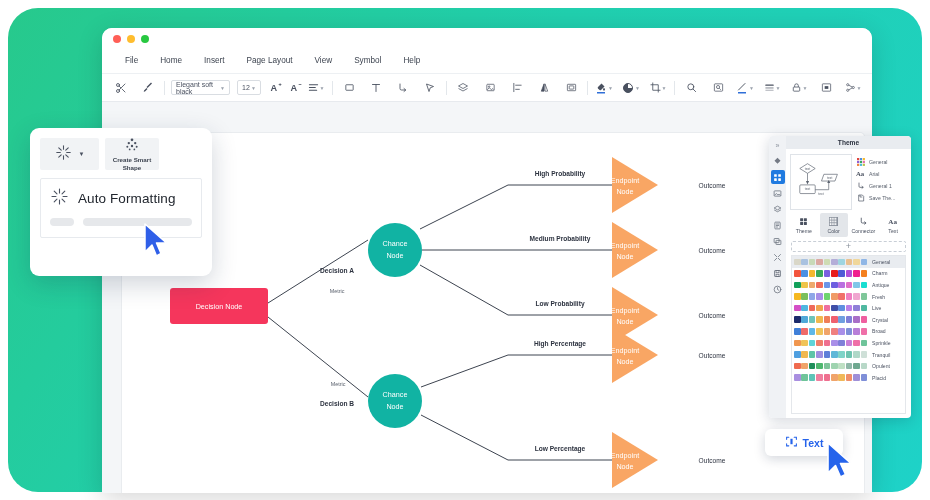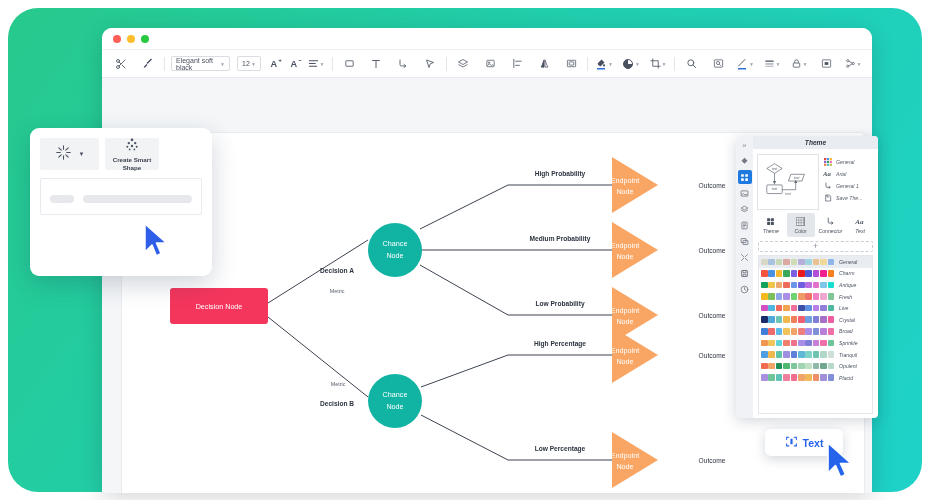--- a/index.html
+++ b/index.html
@@ -75,23 +75,23 @@
   }
   #diagram { position: absolute; inset: 0; }
 
   .node-label { font-size: 7.2px; fill: #ffffff; font-family: "Liberation Sans", sans-serif; }
   .edge-label { font-size: 6.6px; fill: #2d3340; font-family: "Liberation Sans", sans-serif; font-weight: 600; }
   .small-label { font-size: 5.4px; fill: #5b626e; font-family: "Liberation Sans", sans-serif; }
   .outcome-label { font-size: 6.6px; fill: #2d3340; font-family: "Liberation Sans", sans-serif; }
 
   
   #theme-panel {
-    position: absolute; left: 736px; top: 136px; width: 142px; height: 282px;
+    position: absolute; left: 769px; top: 136px; width: 142px; height: 282px;
     background: #ffffff; border-radius: 4px; box-shadow: 0 3px 14px rgba(10,30,60,.18);
-    display: flex; overflow: hidden; font-style: italic;
+    display: flex; overflow: hidden;
   }
   #panel-rail {
     width: 17px; background: #f0f2f5; display: flex; flex-direction: column; align-items: center;
     padding-top: 2px; gap: 2px; flex: 0 0 auto;
   }
   .rail-icon {
     width: 14px; height: 14px; display: flex; align-items: center; justify-content: center;
     color: #666d79; border-radius: 2px;
   }
   .rail-icon.active { background: #1f7ae0; color: #ffffff; }
@@ -171,20 +171,29 @@
 <div id="backdrop"></div>
 
 <div id="app-window">
 
   <div id="titlebar">
     <span class="dot red"></span>
     <span class="dot amber"></span>
     <span class="dot green"></span>
   </div>
 
+  <div id="menubar">
+    <div class="menu-item">File</div>
+    <div class="menu-item">Home</div>
+    <div class="menu-item">Insert</div>
+    <div class="menu-item">Page Layout</div>
+    <div class="menu-item">View</div>
+    <div class="menu-item">Symbol</div>
+    <div class="menu-item">Help</div>
+  </div>
 
   <div id="toolbar">
 
     <div class="tb-icon">
       <svg width="12" height="12" viewBox="0 0 24 24" fill="none" stroke="currentColor" stroke-width="1.7" stroke-linecap="round">
         <circle cx="6" cy="6" r="3"></circle>
           <circle cx="6" cy="18" r="3"></circle>
           <line x1="20" y1="4" x2="8.1" y2="15.9"></line>
           <line x1="14.5" y1="14.5" x2="20" y2="20"></line>
           <line x1="8.1" y1="8.1" x2="12" y2="12"></line>
@@ -870,20 +879,35 @@
             <circle cx="20" cy="15" r="1.7"></circle>
           <circle cx="8" cy="19.5" r="1.5"></circle>
             <circle cx="16" cy="19.5" r="1.5"></circle>
         </svg>
       </span>
       <span id="af-smart-label">Create Smart Shape</span>
     </div>
   </div>
 
   <div id="af-dropdown">
+    <div id="af-item">
+      <span>
+        <svg width="19" height="19" viewBox="0 0 24 24" stroke="#4a5160" stroke-width="1.4" stroke-linecap="round">
+          <line x1="12" y1="2.5" x2="12" y2="7.5"></line>
+            <line x1="12" y1="16.5" x2="12" y2="21.5"></line>
+          <line x1="2.5" y1="12" x2="7.5" y2="12"></line>
+            <line x1="16.5" y1="12" x2="21.5" y2="12"></line>
+          <line x1="5.3" y1="5.3" x2="8.8" y2="8.8"></line>
+            <line x1="15.2" y1="15.2" x2="18.7" y2="18.7"></line>
+          <line x1="5.3" y1="18.7" x2="8.8" y2="15.2"></line>
+            <line x1="15.2" y1="8.8" x2="18.7" y2="5.3"></line>
+        </svg>
+      </span>
+      <span id="af-item-label">Auto Formatting</span>
+    </div>
     <div id="af-bars">
       <span class="af-bar" id="af-bar-1"></span>
       <span class="af-bar" id="af-bar-2"></span>
     </div>
   </div>
 
   <svg id="af-cursor" viewBox="0 0 28 36">
     <path d="M2 1 L2 29 L9 22 L13.5 33 L18 30.5 L13.5 20 L23.5 20 Z" fill="#2f5fe8" stroke="#ffffff" stroke-width="1.5" stroke-linejoin="round"></path>
   </svg>
 </div>

